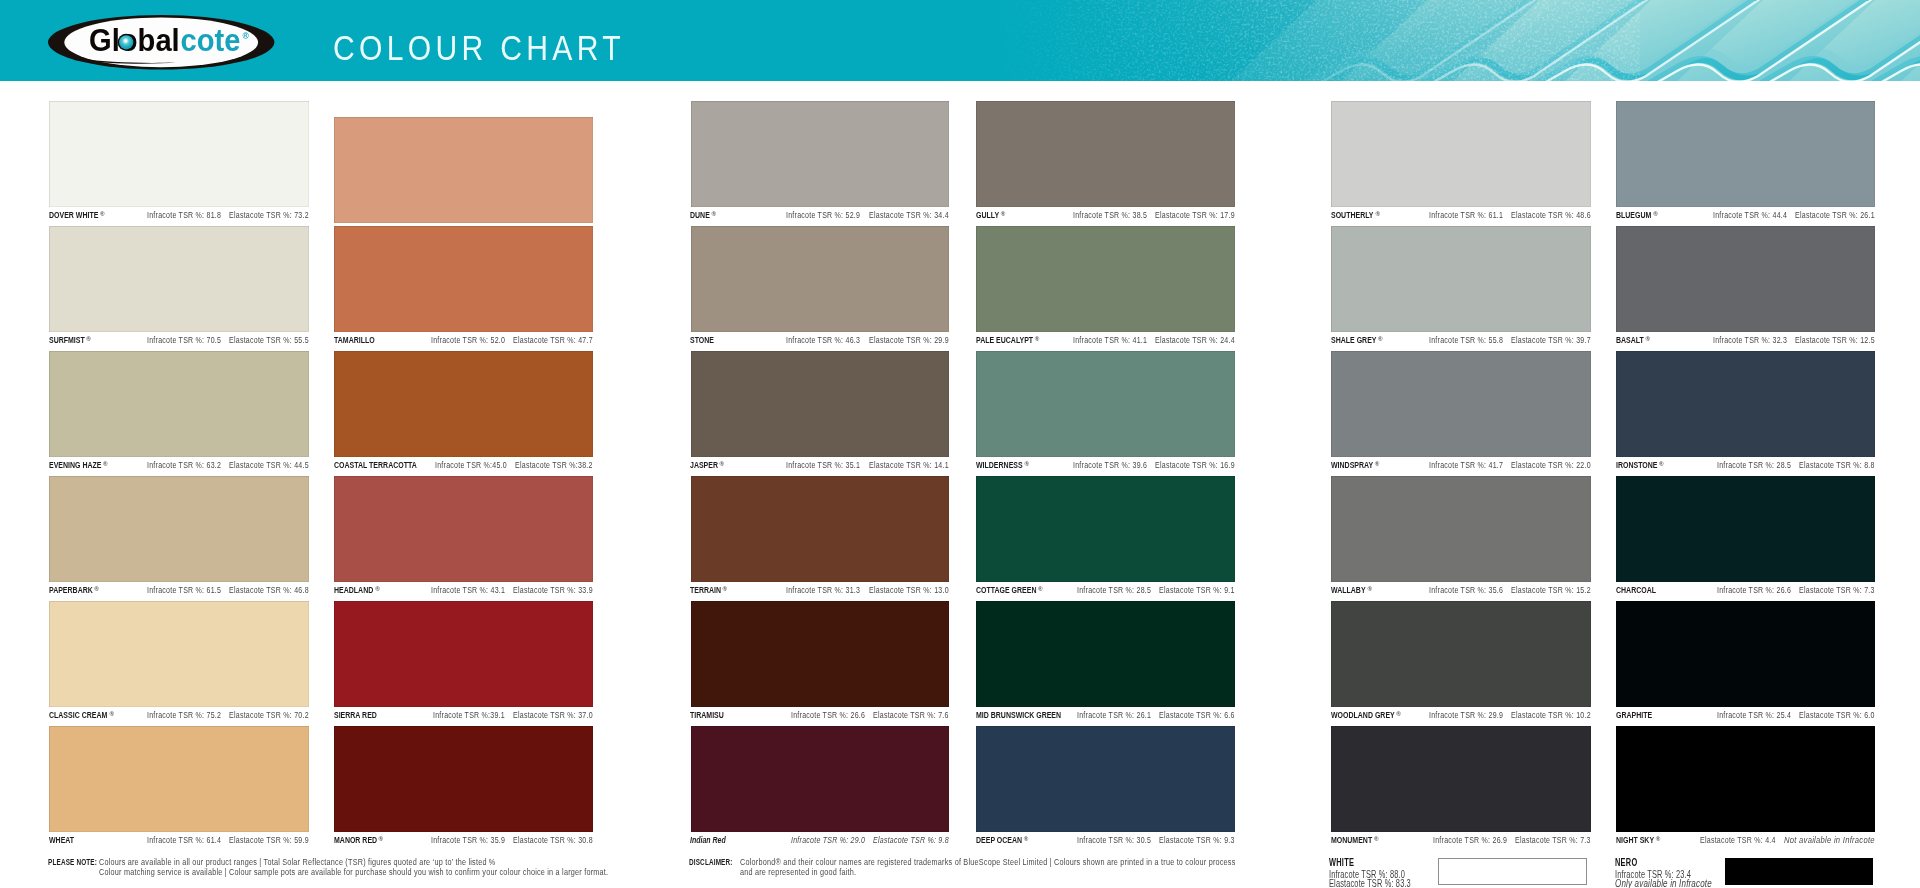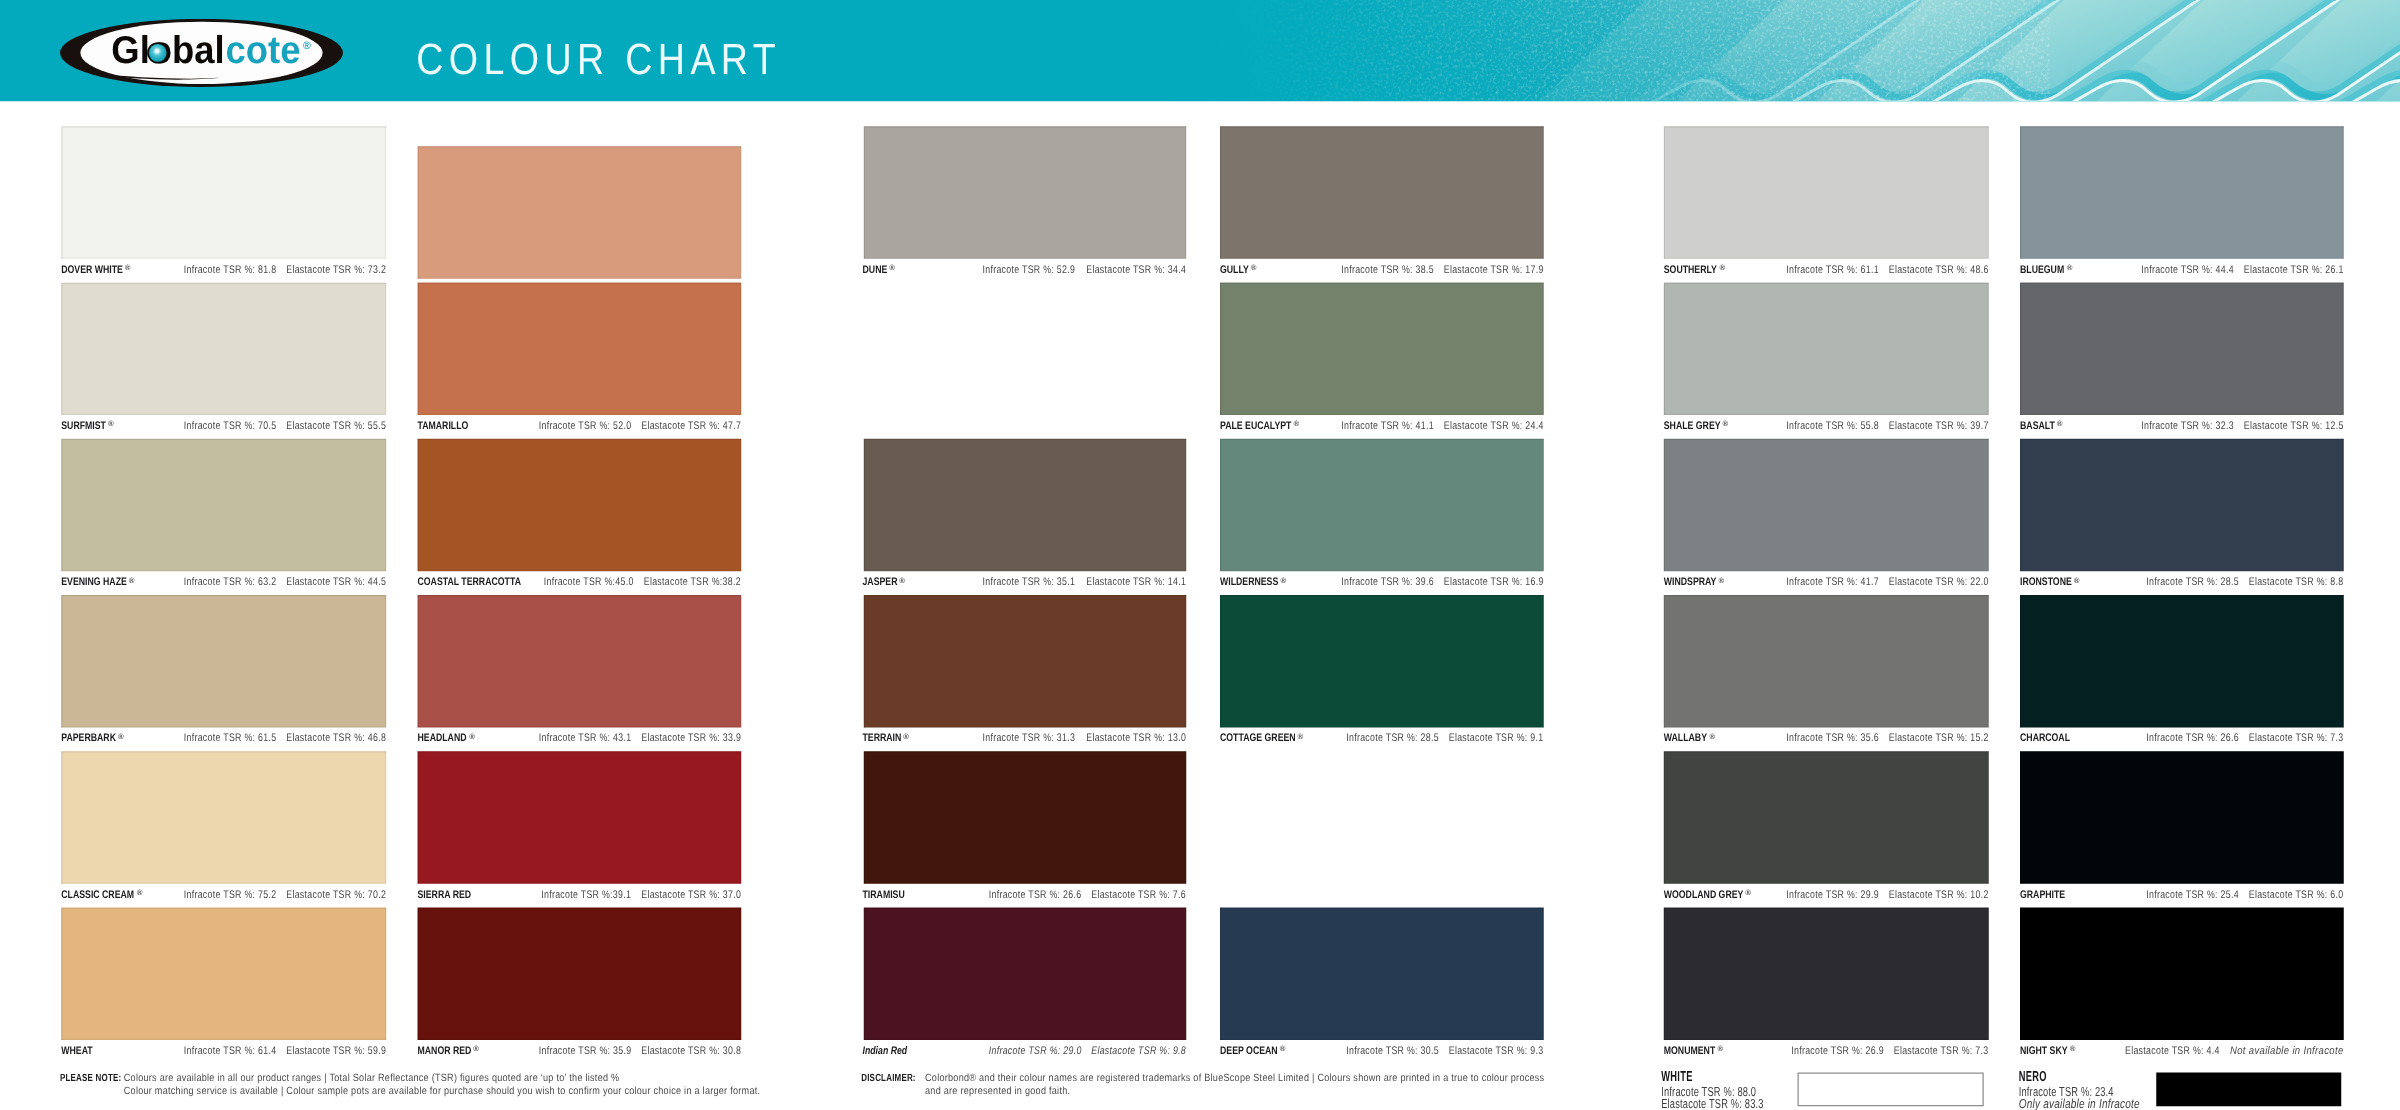--- a/index.html
+++ b/index.html
@@ -237,20 +237,26 @@
 <div class="v" style="left:178.62px;">Elastacote TSR %: 30.8</div>
 </div>
 </div>
 <div class="col" style="left:690.5px;top:101.0px;width:258.0px;height:750.0px;">
 <div class="sw" style="top:0.0px;width:258.0px;height:125.0px;">
 <div class="chip" style="width:258.0px;height:105.6px;background:#aaa69f;"></div>
 <div class="nm"><span>DUNE</span><span class="reg">®</span></div>
 <div class="v" style="left:95.97px;">Infracote TSR %: 52.9</div>
 <div class="v" style="left:178.12px;">Elastacote TSR %: 34.4</div>
 </div>
+<div class="sw" style="top:125.0px;width:258.0px;height:125.0px;">
+<div class="chip" style="width:258.0px;height:105.6px;background:#9e9181;"></div>
+<div class="nm"><span>STONE</span></div>
+<div class="v" style="left:95.97px;">Infracote TSR %: 46.3</div>
+<div class="v" style="left:178.12px;">Elastacote TSR %: 29.9</div>
+</div>
 <div class="sw" style="top:250.0px;width:258.0px;height:125.0px;">
 <div class="chip" style="width:258.0px;height:105.6px;background:#685c50;"></div>
 <div class="nm"><span>JASPER</span><span class="reg">®</span></div>
 <div class="v" style="left:95.97px;">Infracote TSR %: 35.1</div>
 <div class="v" style="left:178.12px;">Elastacote TSR %: 14.1</div>
 </div>
 <div class="sw" style="top:375.0px;width:258.0px;height:125.0px;">
 <div class="chip" style="width:258.0px;height:105.6px;background:#6a3c27;"></div>
 <div class="nm"><span>TERRAIN</span><span class="reg">®</span></div>
 <div class="v" style="left:95.97px;">Infracote TSR %: 31.3</div>
@@ -286,20 +292,26 @@
 <div class="chip" style="width:258.6px;height:105.6px;background:#64887b;"></div>
 <div class="nm"><span>WILDERNESS</span><span class="reg">®</span></div>
 <div class="v" style="left:96.58px;">Infracote TSR %: 39.6</div>
 <div class="v" style="left:178.73px;">Elastacote TSR %: 16.9</div>
 </div>
 <div class="sw" style="top:375.0px;width:258.6px;height:125.0px;">
 <div class="chip" style="width:258.6px;height:105.6px;background:#0d4b39;"></div>
 <div class="nm"><span>COTTAGE GREEN</span><span class="reg">®</span></div>
 <div class="v" style="left:100.74px;">Infracote TSR %: 28.5</div>
 <div class="v" style="left:182.89px;">Elastacote TSR %: 9.1</div>
+</div>
+<div class="sw" style="top:500.0px;width:258.6px;height:125.0px;">
+<div class="chip" style="width:258.6px;height:105.6px;background:#002a1b;"></div>
+<div class="nm"><span>MID BRUNSWICK GREEN</span></div>
+<div class="v" style="left:100.74px;">Infracote TSR %: 26.1</div>
+<div class="v" style="left:182.89px;">Elastacote TSR %: 6.6</div>
 </div>
 <div class="sw" style="top:625.0px;width:258.6px;height:125.0px;">
 <div class="chip" style="width:258.6px;height:105.6px;background:#263b52;"></div>
 <div class="nm"><span>DEEP OCEAN</span><span class="reg">®</span></div>
 <div class="v" style="left:100.74px;">Infracote TSR %: 30.5</div>
 <div class="v" style="left:182.89px;">Elastacote TSR %: 9.3</div>
 </div>
 </div>
 <div class="col" style="left:1331.0px;top:101.0px;width:259.9px;height:750.0px;">
 <div class="sw" style="top:0.0px;width:259.9px;height:125.0px;">

